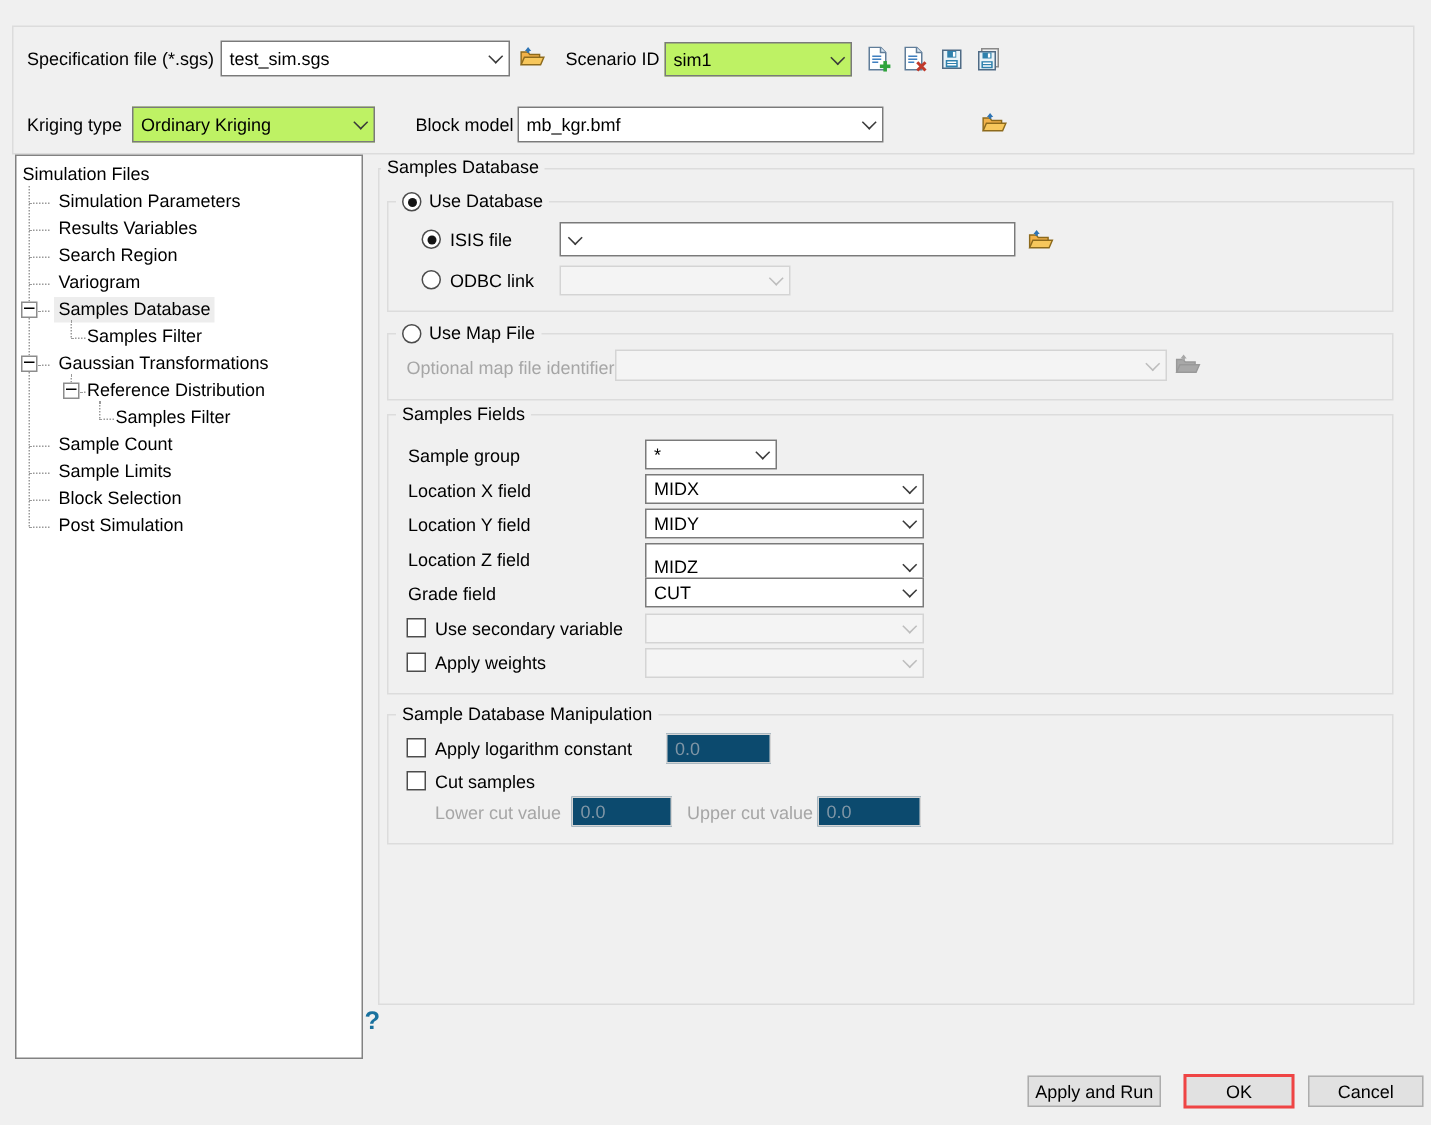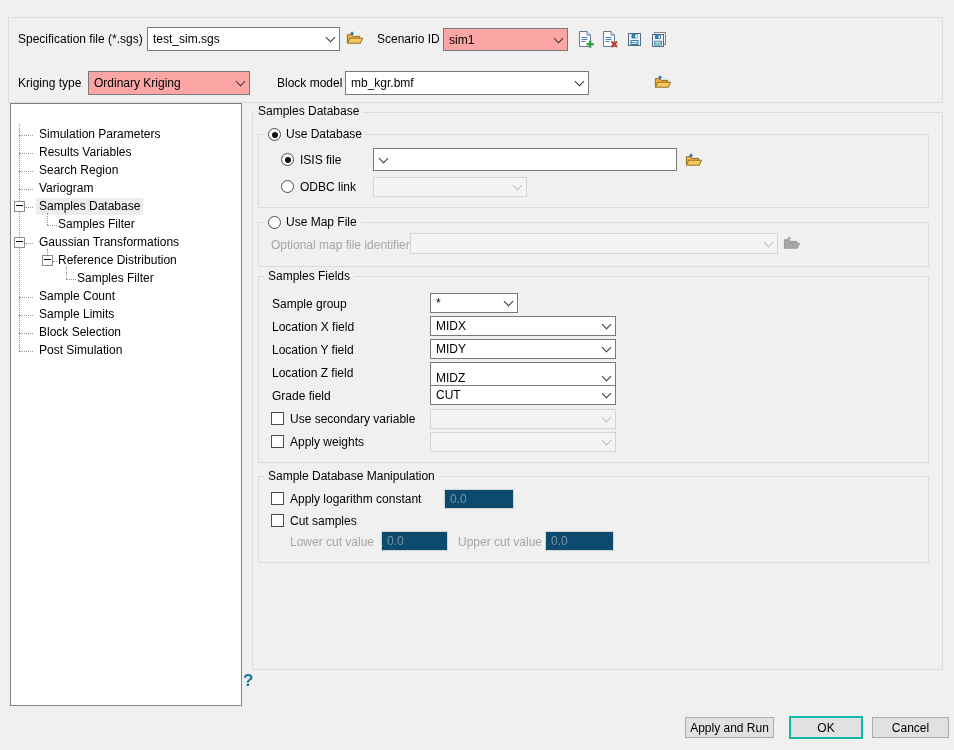--- a/index.html
+++ b/index.html
@@ -10,41 +10,41 @@
   }
   .label{position:absolute;white-space:nowrap;line-height:14px}
   .dlabel{color:#a6a6a6}
   .group{position:absolute;border:1px solid #dcdcdc;box-sizing:border-box;background:transparent}
   .legend{position:absolute;background:#f0f0f0;padding:0 4px;display:flex;align-items:center;gap:5px;height:15px;line-height:15px;white-space:nowrap;z-index:3}
   
   .combo{position:absolute;background:#fff;border:1px solid #7a7a7a;box-sizing:border-box;display:flex;align-items:center;z-index:2}
   .combo .txt{flex:1;padding-left:5px;white-space:nowrap;overflow:hidden;line-height:normal}
   .combo .arr{width:18px;height:100%;display:flex;align-items:center;justify-content:center;flex:0 0 auto}
   .chev{width:6px;height:6px;border-right:1.3px solid #3a3a3a;border-bottom:1.3px solid #3a3a3a;transform:rotate(45deg);margin-top:-3px}
-  .combo.grey{background:#fca5a5}
+  .combo.grey{background:#bef264}
   .combo.dis{background:#f4f4f4;border-color:#d4d4d4}
   .combo.dis .chev{border-color:#bdbdbd}
   .textbox{position:absolute;background:#0c4a6e;border:1px solid #d4d4d4;box-sizing:border-box;display:flex;align-items:center;padding-left:5px;color:#7f95a5;z-index:2}
   
   .radio{width:13px;height:13px;border:1px solid #4c4c4c;border-radius:50%;background:#fff;box-sizing:border-box;position:absolute;flex:0 0 auto}
   .radio.inl{position:relative}
   .radio.on::after{content:"";position:absolute;left:2.5px;top:2.5px;width:6px;height:6px;border-radius:50%;background:#141414}
   .checkbox{position:absolute;width:13px;height:13px;border:1px solid #4c4c4c;background:#fff;box-sizing:border-box;z-index:2}
   
   .tree{position:absolute;left:10px;top:103px;width:232px;height:603px;background:#fff;border:1px solid #828282;box-sizing:border-box;z-index:2}
   .trow{position:absolute;left:0;width:100%;height:18px}
   .tlabel{position:absolute;line-height:17px;white-space:nowrap;padding:0 3px}
   .tlabel.sel{background:#ededed}
   .stub{position:absolute;top:9px;border-top:1px dotted #9a9a9a}
   .vline{position:absolute;border-left:1px dotted #9a9a9a;z-index:1}
   .expander{position:absolute;top:3px;width:11px;height:11px;background:#fff;border:1px solid #8c8c8c;box-sizing:border-box;z-index:2}
   .expander::before{content:"";position:absolute;left:1px;top:3px;width:7px;border-top:1px solid #000}
   
   .btn{position:absolute;background:#e1e1e1;border:1px solid #adadad;box-sizing:border-box;display:flex;align-items:center;justify-content:center;line-height:normal;cursor:default}
-  .btn.primary{border:2px solid #14b8a6}
+  .btn.primary{border:2px solid #ef4444}
   .help{position:absolute;color:#19719e;font-size:17px;font-weight:bold;line-height:17px}
   .iconbtn{position:absolute;width:18px;height:18px;display:flex;align-items:center;justify-content:center}
   svg{display:block}
 </style>
 </head>
 <body>
 
 <div class="group" style="left:8px;top:17px;width:935px;height:86px"></div>
 
 <span class="label" style="left:18px;top:32px">Specification file (*.sgs)</span>
@@ -127,20 +127,23 @@
     <path d="M4.2 3.8 L6.4 1 L8.6 3.8 L7.3 3.8 L7.3 5 L5.5 5 L5.5 3.8 Z" fill="#2e74b5"></path>
   </svg>
 </span>
 
 <div class="tree">
   <span class="vline" style="left:8px;top:20px;height:227px"></span>
   <span class="vline" style="left:36px;top:109px;height:12px"></span>
   <span class="vline" style="left:36px;top:145px;height:8px"></span>
   <span class="vline" style="left:55px;top:163px;height:12px"></span>
 
+  <div class="trow" style="top:4px">
+    <span class="tlabel" style="left:1px">Simulation Files</span>
+  </div>
   <div class="trow" style="top:22px">
     <span class="stub" style="left:8px;width:14px"></span>
     <span class="tlabel" style="left:25px">Simulation Parameters</span>
   </div>
   <div class="trow" style="top:40px">
     <span class="stub" style="left:8px;width:14px"></span>
     <span class="tlabel" style="left:25px">Results Variables</span>
   </div>
   <div class="trow" style="top:58px">
     <span class="stub" style="left:8px;width:14px"></span>

